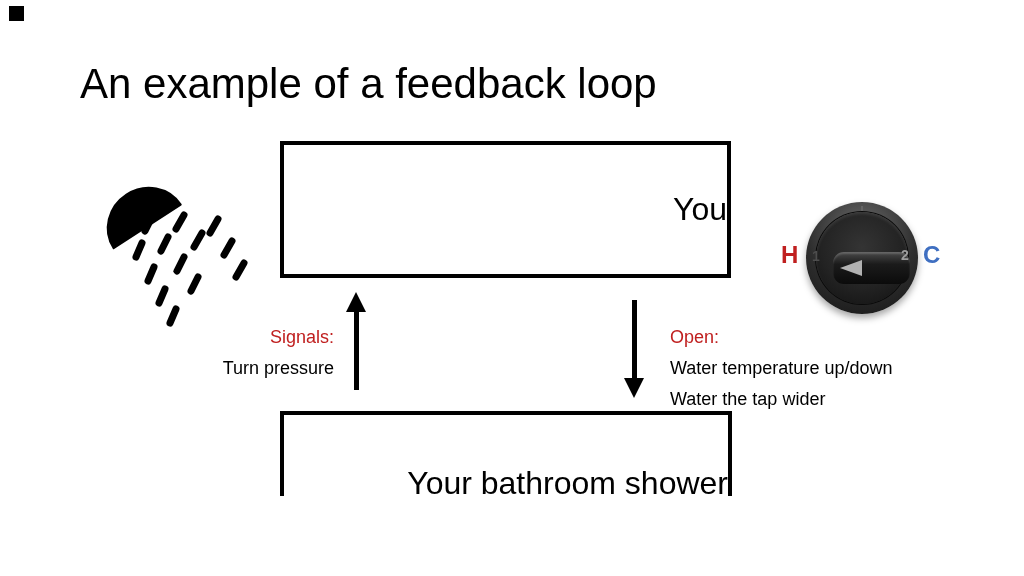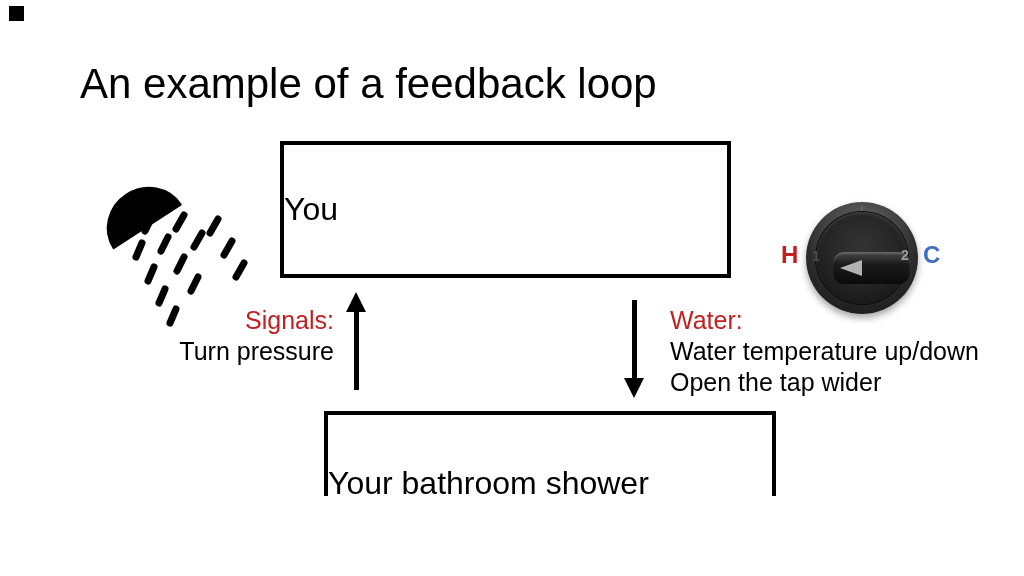--- a/index.html
+++ b/index.html
@@ -7,33 +7,33 @@
     position:relative;width:1024px;height:496px;background:#ffffff;overflow:hidden;
     font-family:"Liberation Sans", sans-serif;color:#000;
   }
   .corner-marker{position:absolute;left:9px;top:6px;width:15px;height:15px;background:#000;}
   .title{
     position:absolute;left:80px;top:60px;font-size:42px;line-height:48px;color:#000;
     white-space:nowrap;
   }
   .flowbox{
     position:absolute;background:#fff;border:4px solid #000;
-    display:flex;align-items:center;justify-content:flex-start;
+    display:flex;align-items:center;justify-content:flex-end;
     font-size:32px;
   }
   .box-you{left:280px;top:141px;width:443px;height:129px;}
-  .box-shower{left:280px;top:411px;width:444px;height:136px;margin-left:44px;}
+  .box-shower{left:280px;top:411px;width:444px;height:136px;}
   .arrow{position:absolute;}
   .arrow .shaft{position:absolute;background:#000;width:5px;}
   .arrow .head{position:absolute;width:0;height:0;border-left:10px solid transparent;border-right:10px solid transparent;}
   .arrow-up .shaft{left:8px;top:18px;height:80px;}
   .arrow-up .head{left:0;top:0;border-bottom:20px solid #000;}
   .arrow-down .shaft{left:8px;top:0;height:80px;}
   .arrow-down .head{left:0;top:78px;border-top:20px solid #000;}
-  .sidetext{position:absolute;font-size:25px;line-height:31px;}
+  .sidetext{position:absolute;font-size:18px;line-height:31px;margin-top:17px;}
   .signals-block{top:305px;right:690px;text-align:right;}
   .knobs-block{left:670px;top:305px;text-align:left;}
   .red-heading{color:#c02020;}
   .shower-icon{position:absolute;left:100px;top:175px;}
   
   .knob{position:absolute;left:806px;top:202px;width:112px;height:112px;border-radius:50%;
     background:radial-gradient(circle at 50% 28%, #8d8d8d 0%, #565656 22%, #2e2e2e 55%, #141414 100%);
     box-shadow:0 4px 7px rgba(0,0,0,0.35);}
   .knob-inner{position:absolute;left:10px;top:10px;width:92px;height:92px;border-radius:50%;
     background:radial-gradient(circle at 50% 38%, #343434 0%, #232323 55%, #101010 100%);
@@ -77,23 +77,23 @@
     <div class="shaft"></div>
     <div class="head"></div>
   </div>
 
   <div class="sidetext signals-block">
     <div class="red-heading">Signals:</div>
     <div>Turn pressure</div>
   </div>
 
   <div class="sidetext knobs-block">
-    <div class="red-heading">Water:</div>
+    <div class="red-heading">Open:</div>
     <div>Water temperature up/down</div>
-    <div>Open the tap wider</div>
+    <div>Water the tap wider</div>
   </div>
 
   <svg class="shower-icon" width="160" height="152" viewBox="0 0 160 152">
     <g fill="#000" stroke="#000">
       <path d="M -40 4 A 40 38 0 0 1 40 4 Z" transform="translate(45,48) rotate(-33)" stroke-width="2" stroke-linejoin="round"></path>
       <g stroke-width="7" stroke-linecap="round" fill="none">
         <line x1="66" y1="22" x2="58" y2="36"></line>
         <line x1="84" y1="40" x2="76" y2="54"></line>
         <line x1="102" y1="58" x2="94" y2="72"></line>
         <line x1="118" y1="44" x2="110" y2="58"></line>

